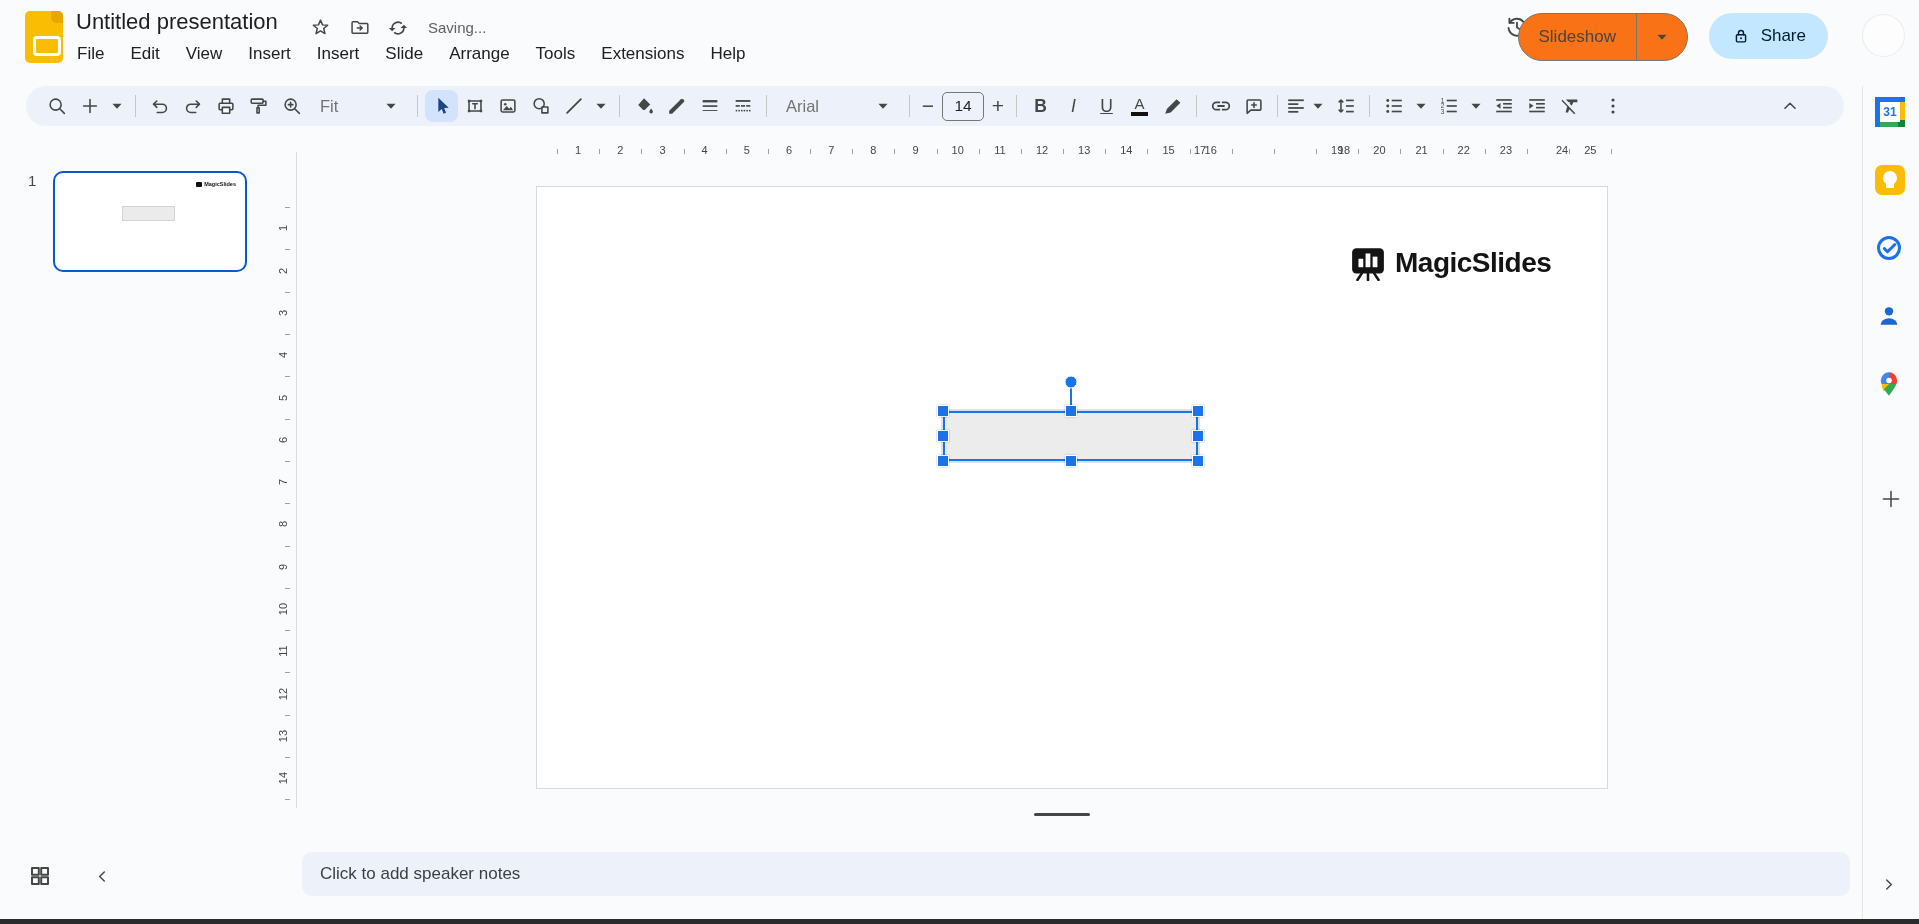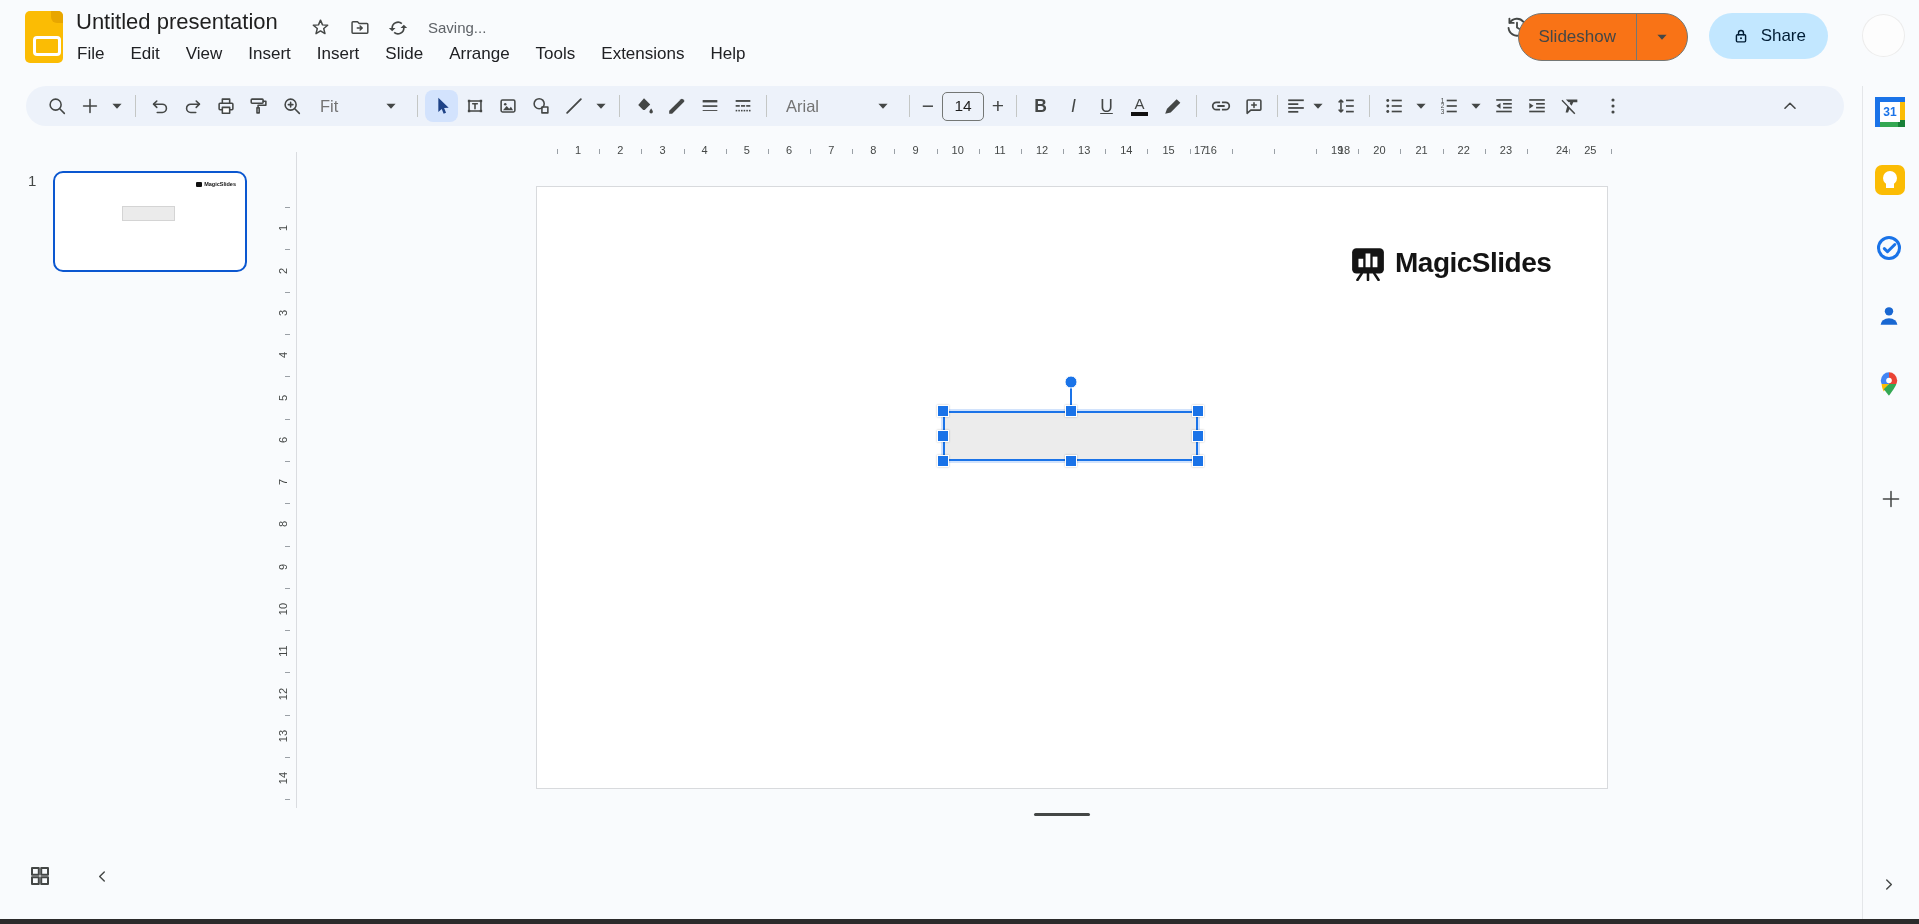--- a/index.html
+++ b/index.html
@@ -716,20 +716,23 @@
   <span class="handle abs" style="left:943px;top:411px"></span>
   <span class="handle abs" style="left:1070.5px;top:411px"></span>
   <span class="handle abs" style="left:1198px;top:411px"></span>
   <span class="handle abs" style="left:943px;top:436px"></span>
   <span class="handle abs" style="left:1198px;top:436px"></span>
   <span class="handle abs" style="left:943px;top:461px"></span>
   <span class="handle abs" style="left:1070.5px;top:461px"></span>
   <span class="handle abs" style="left:1198px;top:461px"></span>
 
   <div class="abs notes-grip"></div>
+  <div class="abs notes">
+    <span class="ph">Click to add speaker notes</span>
+  </div>
   <span class="abs grid-btn">
       <svg class="ic" style="width:24px;height:24px">
         <use href="#i-grid4"></use>
       </svg>
     </span>
   <span class="abs chev-left">
       <svg class="ic" style="width:17px;height:17px">
         <use href="#i-chevleft"></use>
       </svg>
     </span>

